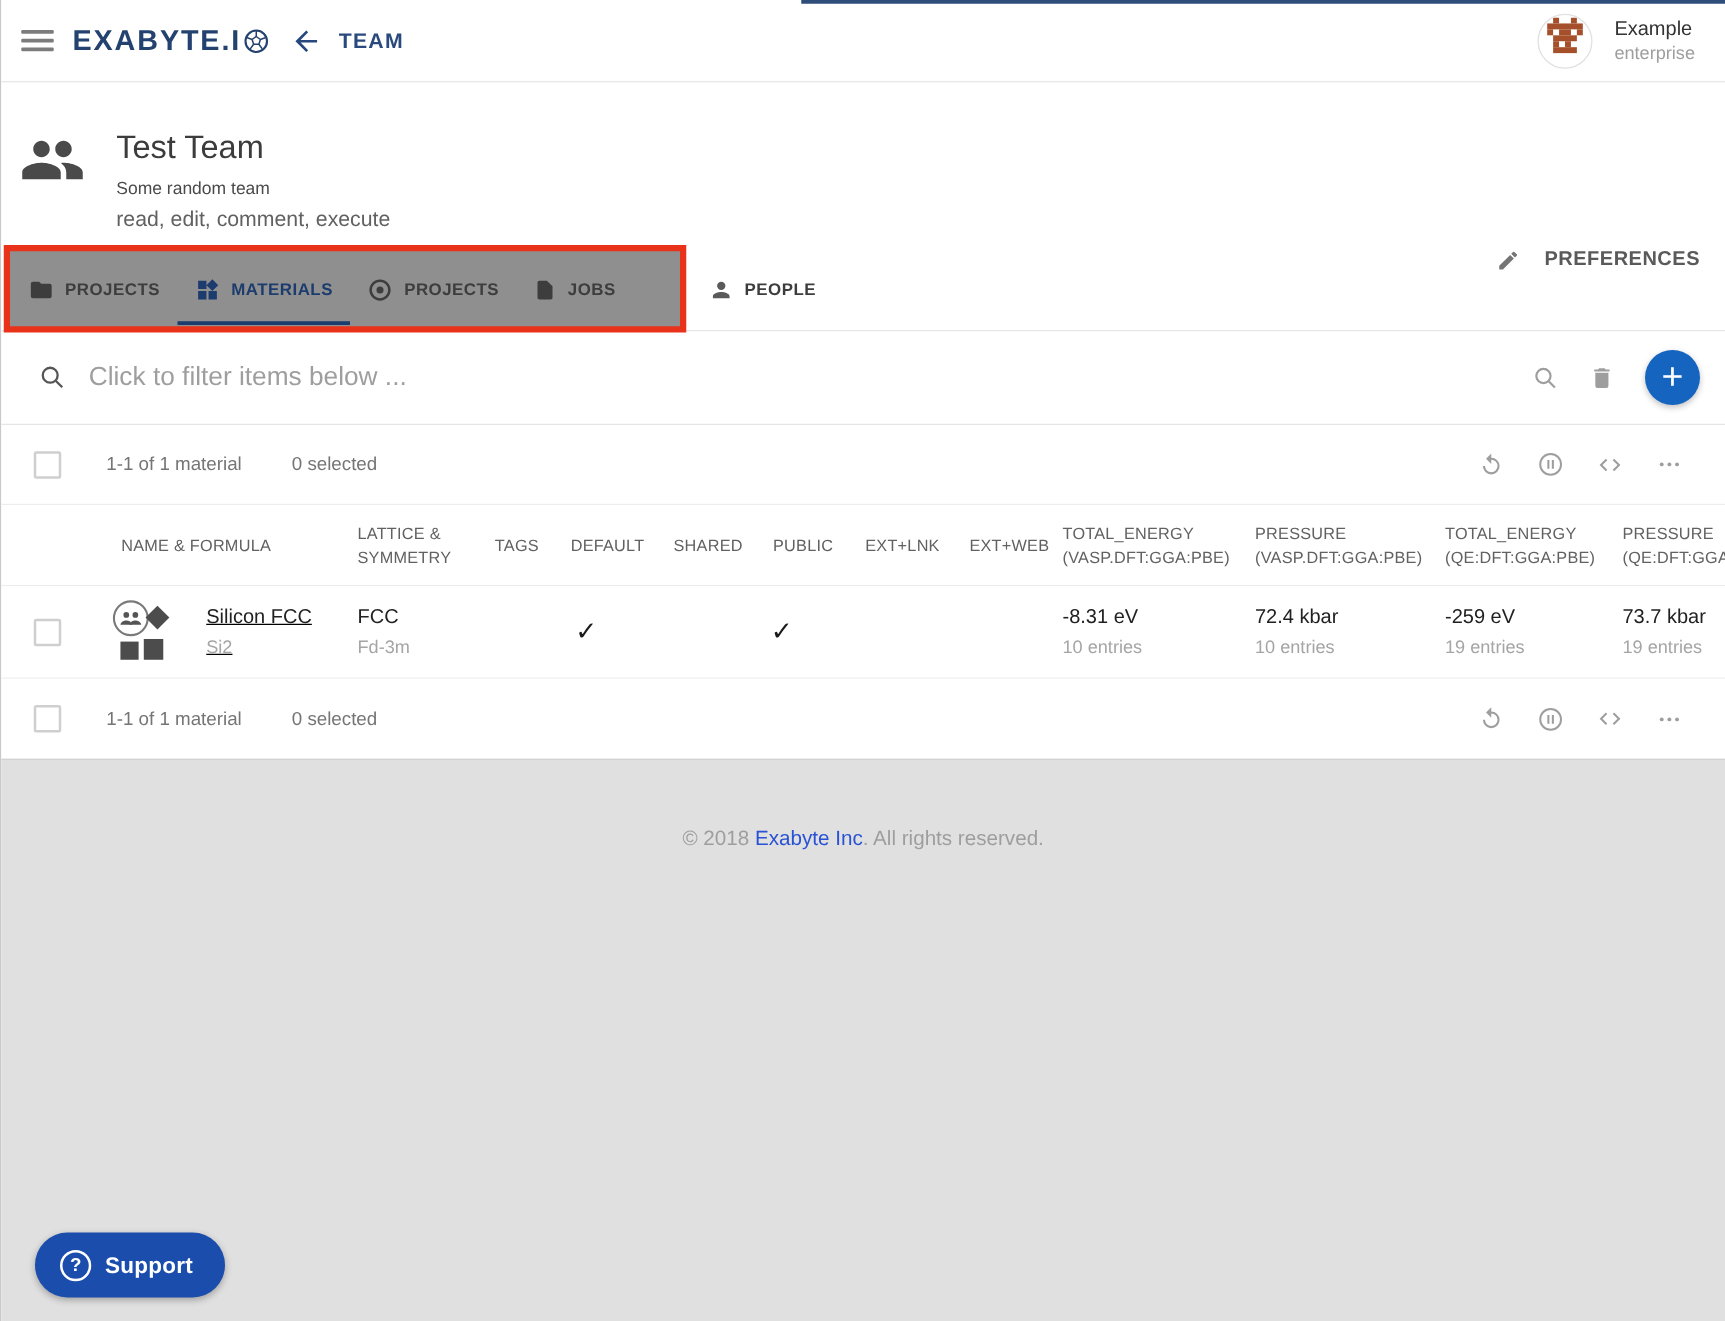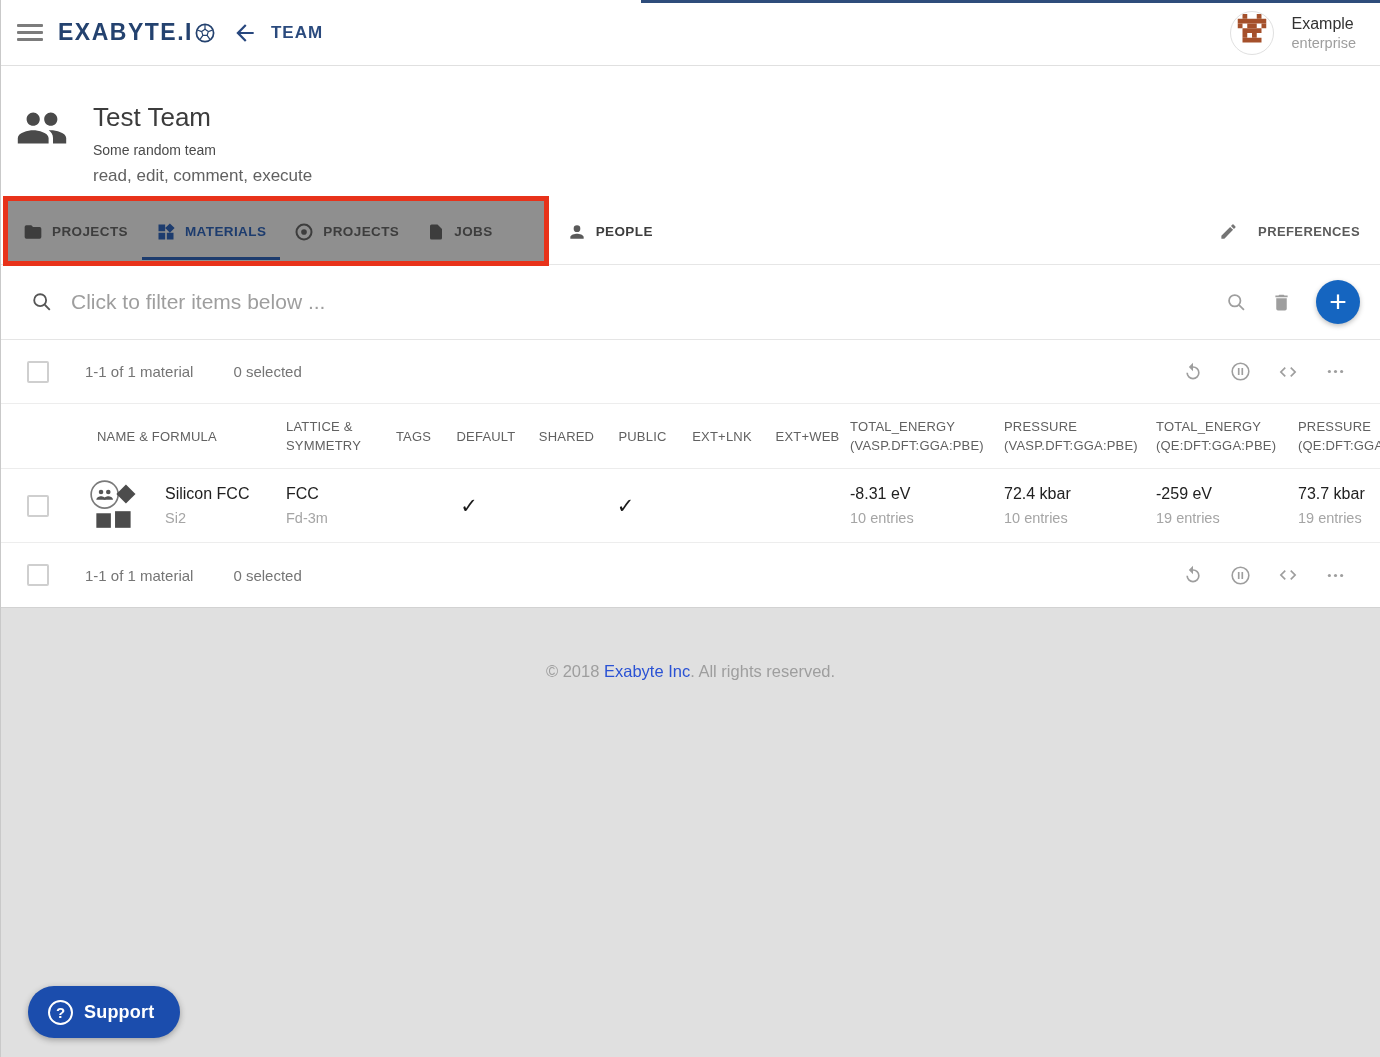--- a/index.html
+++ b/index.html
@@ -33,21 +33,21 @@
   .team-perms { font-size:17px; color:#616161; margin-top:8px; }
 
   
   .tabbar { position:relative; height:66px; display:flex; align-items:stretch; background:#fff; border-bottom:1px solid #e6e6e6; padding-left:8px; }
   .gray-fill { position:absolute; left:3px; top:0; width:541px; height:100%; background:#8f8f8f; z-index:1; }
   .tab { position:relative; z-index:2; display:flex; align-items:center; gap:9px; padding:0 14px; cursor:pointer; font-size:13.5px; font-weight:bold; letter-spacing:0.4px; color:#3d3d3d; }
   .tab svg { flex:0 0 auto; }
   .tab.active { color:#1d3c6e; }
   .tab-underline { position:absolute; left:0; right:0; bottom:4px; height:3px; background:#1d3c6e; }
   .tab-people { margin-left:46px; }
-  .prefs { margin-left:auto; z-index:2; display:flex; align-items:center; gap:20px; padding:0 20px; cursor:pointer; font-size:13px; font-weight:bold; letter-spacing:0.4px; color:#5a5a5a; }
+  .prefs { margin-left:auto; z-index:2; display:flex; align-items:flex-start; gap:20px; padding:0 20px; cursor:pointer; font-size:16px; font-weight:bold; letter-spacing:0.4px; color:#5a5a5a; }
   .annotation-box { position:absolute; left:2px; top:-3px; width:546px; height:70px; border:5px solid #e8321a; z-index:6; pointer-events:none; }
 
   
   .filterbar { height:75px; display:flex; align-items:center; padding:0 20px 0 30px; background:#fff; border-bottom:1px solid #e5e5e5; }
   .filter-input { border:none; outline:none; font-family:"Liberation Sans",sans-serif; font-size:21px; color:#616161; margin-left:18px; flex:1; background:transparent; }
   .filter-input::placeholder { color:#9e9e9e; }
   .filterbar-icons { display:flex; align-items:center; gap:24px; }
   .icon-btn { background:none; border:none; cursor:pointer; display:flex; align-items:center; justify-content:center; padding:0; }
   .fab { width:44px; height:44px; border-radius:50%; background:#1565c0; border:none; color:#fff; font-size:30px; font-weight:normal; line-height:1; cursor:pointer; display:flex; align-items:center; justify-content:center; box-shadow:0 2px 5px rgba(0,0,0,0.25); }
 
@@ -65,21 +65,21 @@
   .hc { display:flex; flex-direction:column; justify-content:center; font-size:13px; color:#616161; letter-spacing:0.2px; line-height:19px; cursor:pointer; }
   .hc.c { align-items:center; text-align:center; }
   .hc.pad { padding-left:40px; }
   .hc.num { align-items:flex-start; }
 
   .data-row { height:74px; background:#fff; border-bottom:1px solid #ededed; cursor:pointer; }
   .cell { display:flex; align-items:center; }
   .cell-check { justify-content:center; }
   .cell-check .check { font-size:21px; color:#1a1a1a; margin-right:34px; }
   .cell-cb { padding-left:26px; }
-  .name-cell { padding-left:30px; gap:24px; }
+  .name-cell { padding-left:30px; gap:24px;text-decoration:underline; }
   .stack .p { font-size:16px; color:#212121; }
   .stack .s { font-size:14.5px; color:#a5a5a5; margin-top:7px; }
 
   
   .gray-area { position:relative; height:450px; background:#e0e0e0; border-top:1px solid #d2d2d2; }
   .copyright { position:absolute; top:54px; width:100%; text-align:center; font-size:16.5px; color:#9e9e9e; }
   .copyright .link { color:#2a52d4; cursor:pointer; }
   .footer-links { position:absolute; top:104px; width:100%; text-align:center; font-size:16.5px; color:#9e9e9e; }
   .footer-links span { margin:0 9px; cursor:pointer; }
   .support-btn { position:absolute; left:27px; top:378px; height:52px; padding:0 26px 0 20px; border:none; border-radius:26px; background:#1b4dad; color:#fff; display:flex; align-items:center; gap:11px; cursor:pointer; box-shadow:0 2px 6px rgba(0,0,0,0.3); }

